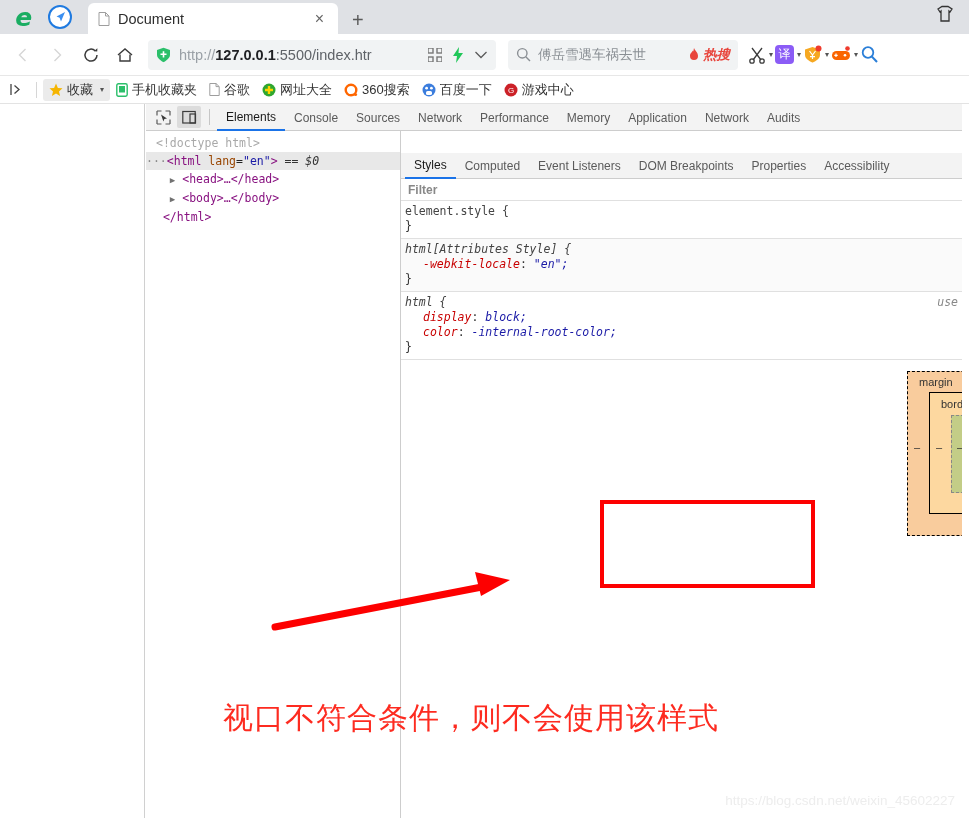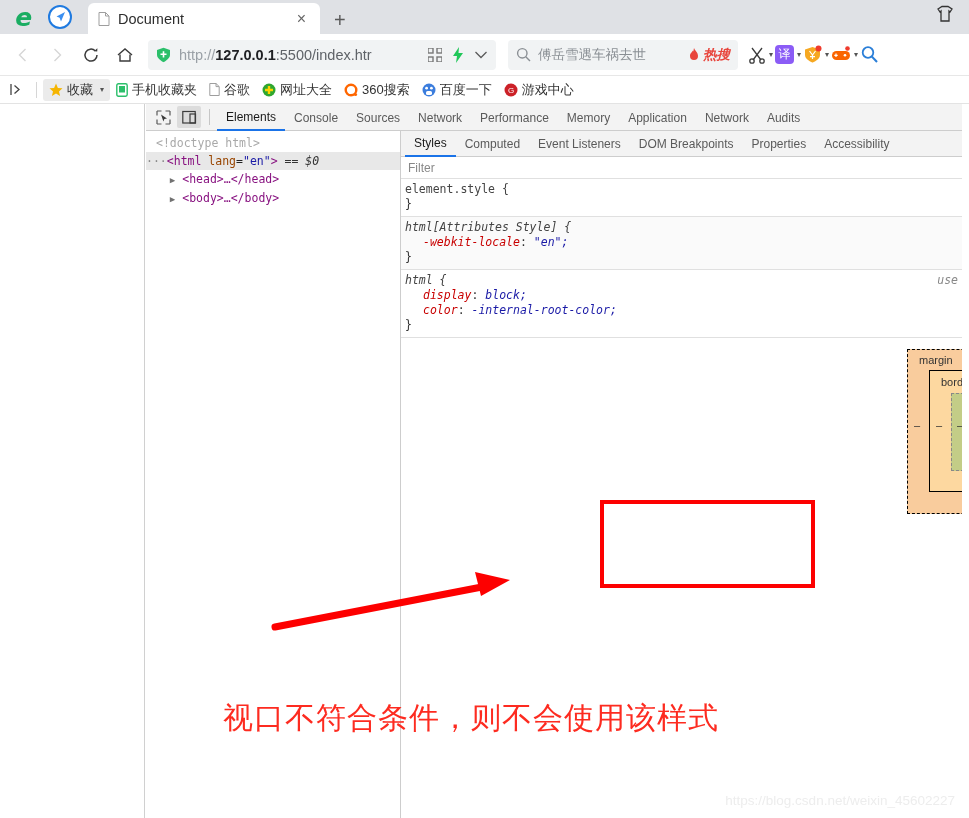--- a/index.html
+++ b/index.html
@@ -21,21 +21,21 @@
     position: relative;
   }
   #brandbox {
     width: 88px; height: 34px;
     display: flex; align-items: center; justify-content: space-around;
     background: #dfe1e5;
     padding: 0 8px;
   }
   .brand-ie { font-size: 25px; line-height: 1; color: #1aad62; font-family: "DejaVu Sans", sans-serif; font-style: italic; font-weight: bold;}
   .tab {
-    width: 232px; height: 31px;
+    width: 250px; height: 31px;
     background: #fff;
     border-top-left-radius: 6px; border-top-right-radius: 6px;
     display: flex; align-items: center;
     padding: 0 10px;
     font-size: 14px;
     color: #3b3b3b;
     position: relative;
   }
   .tab .page-ico { margin-right: 8px; }
   .tab .tab-title { flex: 1; font-size: 14.5px; color: #2d2d2d; }
@@ -155,32 +155,32 @@
   .dom-line { padding: 1px 0 1px 10px; white-space: pre; line-height: 16px; }
   .dom-line.sel { background: #e8e8e8; padding-left: 0; }
   .d-comment { color: #a9a9a9; }
   .d-tag { color: #881280; }
   .d-attr { color: #994500; }
   .d-val { color: #1a1aa6; }
   .d-dollar { color: #333; font-style: italic; }
   .d-arrow { color: #8a8a8a; }
   .tri { color: #727272; font-size: 9px; }
 
-  #styles-pane { flex: 1; position: relative; overflow: hidden; background:#fff; }
+  #styles-pane { flex: 1; position: relative; overflow: hidden; background:#fff;margin-top:22px; }
   #styles-tabs {
     height: 26px; display: flex; align-items: center;
     border-bottom: 1px solid #cdcdcd; background: #f3f3f3; padding-left: 4px;
   }
   .st-tab { font-size: 12px; color: #5a5a5a; padding: 4px 9px 5px 9px; cursor: pointer; position: relative; top:1px;}
   .st-tab.sel { color: #1a1a1a; border-bottom: 2px solid #1a73e8; }
 
   #filter-row {
     height: 22px; display:flex; align-items:center;
     padding-left: 7px; font-size: 12px; color: #888;
-    border-bottom: 1px solid #e0e0e0; background: #fff; cursor: text;
+    border-bottom: 1px solid #e0e0e0; background: #fff; cursor: text; font-weight: bold;
   }
 
   .rule {
     font-family: "DejaVu Sans Mono", monospace;
     font-size: 11.5px; line-height: 15px;
     padding: 3px 0 4px 4px;
     border-bottom: 1px solid #e0e0e0;
     position: relative;
   }
   .rule.alt { background: #fafafa; }
@@ -476,20 +476,21 @@
       <div class="dt-tab">Audits</div>
     </div>
 
     <div id="dt-body">
 
       <div id="dom-pane">
         <div class="dom-line"><span class="d-comment">&lt;!doctype html&gt;</span></div>
         <div class="dom-line sel"><span class="d-arrow">···</span><span class="d-tag">&lt;html</span> <span class="d-attr">lang</span>=<span class="d-val">"en"</span><span class="d-tag">&gt;</span> <span class="d-dollar">== $0</span></div>
         <div class="dom-line">  <span class="tri">▶</span> <span class="d-tag">&lt;head&gt;…&lt;/head&gt;</span></div>
         <div class="dom-line">  <span class="tri">▶</span> <span class="d-tag">&lt;body&gt;…&lt;/body&gt;</span></div>
+        <div class="dom-line"> <span class="d-tag">&lt;/html&gt;</span></div>
       </div>
 
       <div id="styles-pane">
         <div id="styles-tabs">
           <div class="st-tab sel">Styles</div>
           <div class="st-tab">Computed</div>
           <div class="st-tab">Event Listeners</div>
           <div class="st-tab">DOM Breakpoints</div>
           <div class="st-tab">Properties</div>
           <div class="st-tab">Accessibility</div>

